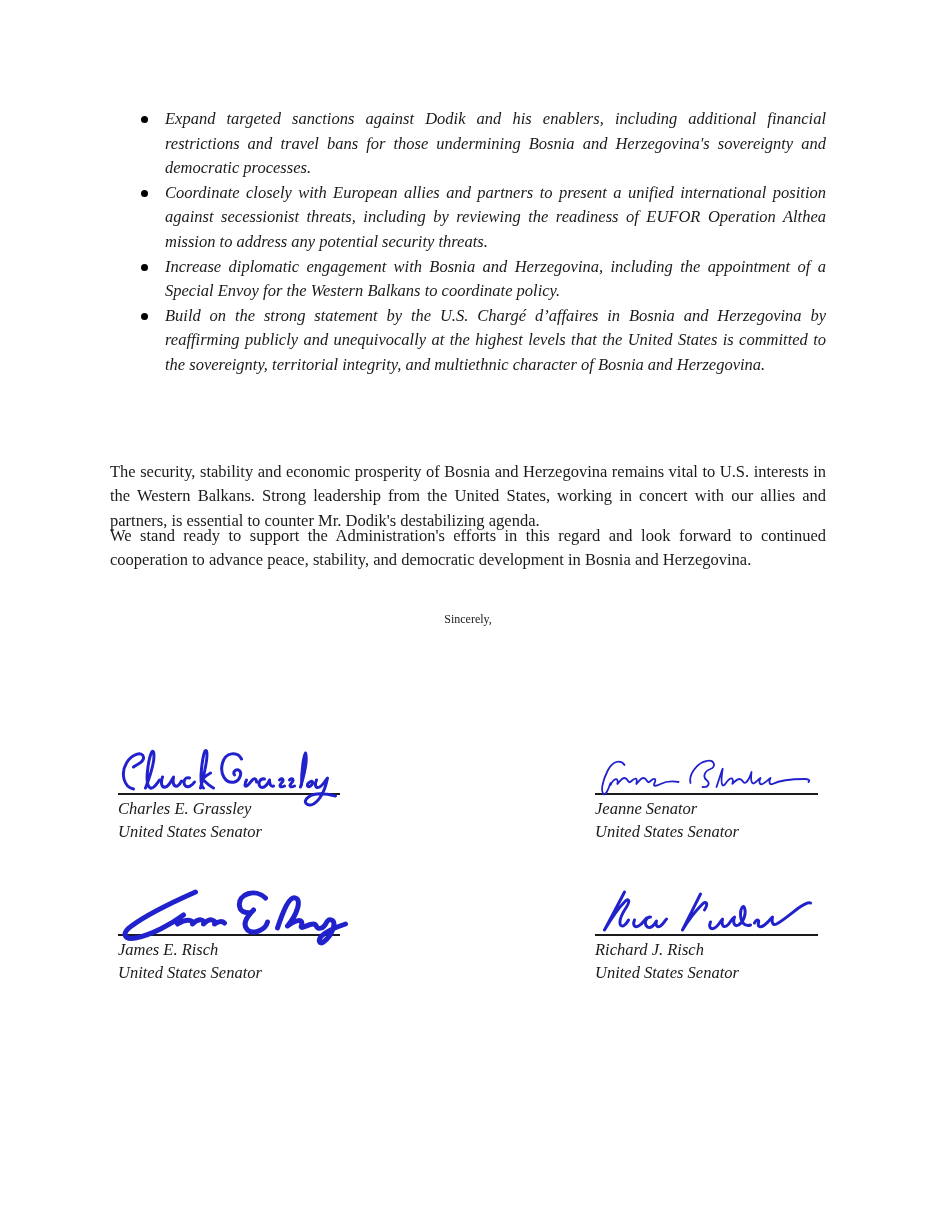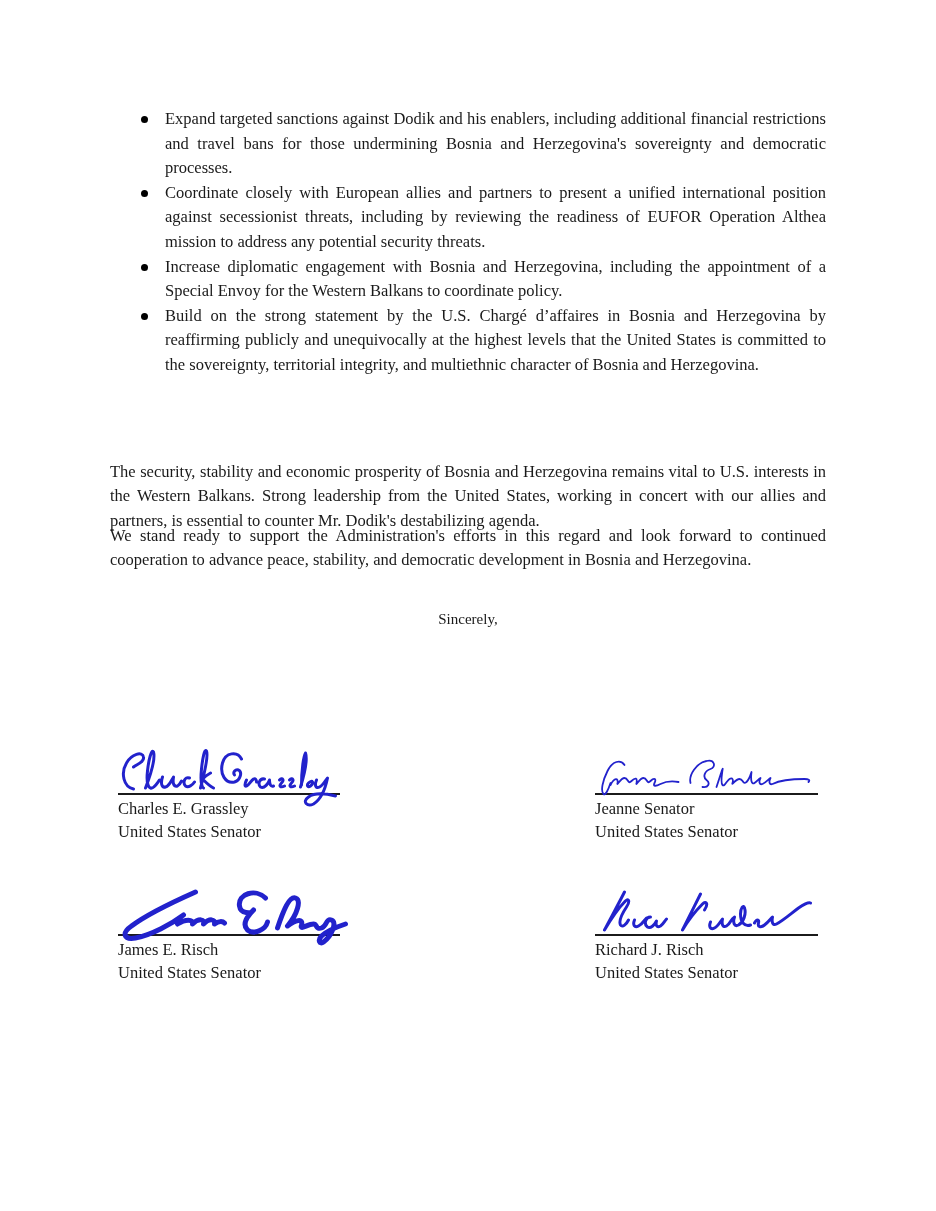--- a/index.html
+++ b/index.html
@@ -15,20 +15,21 @@
 
   
   .bullets {
     position: absolute;
     left: 110px;
     top: 107px;
     width: 716px;
     margin: 0;
     padding: 0;
     list-style: none;
+    font-style: italic;
   }
   .bullets li {
     position: relative;
     padding-left: 55px;
     text-align: justify;
     font-size: 16.5px;
     line-height: 24.6px;
   }
   .dot {
     position: absolute;
@@ -52,21 +53,21 @@
   }
   .p1 { top: 460px; }
   .p2 { top: 524px; }
 
   .closing {
     position: absolute;
     left: 110px;
     top: 607px;
     width: 716px;
     text-align: center;
-    font-size: 15px;
+    font-size: 12px;
     line-height: 24.3px;
   }
 
   
   .sig { position: absolute; height: 115px; }
   .s1 { left: 118px; top: 741px; width: 222px; }
   .s2 { left: 595px; top: 741px; width: 223px; }
   .s3 { left: 118px; top: 882px; width: 222px; }
   .s4 { left: 595px; top: 882px; width: 223px; }
   .rule {
@@ -88,20 +89,21 @@
   .w3   path { stroke-width: 3; }
   .w18  path { stroke-width: 1.8; }
   .w5   path { stroke-width: 5; }
   .who {
     position: absolute;
     top: 57px;
     left: 0;
     font-size: 16.5px;
     line-height: 22.5px;
     white-space: nowrap;
+    font-style: italic;
   }
 </style>
 </head>
 <body>
 
 <div class="page">
 
   <ul class="bullets">
     <li>
       <span class="dot"></span>

